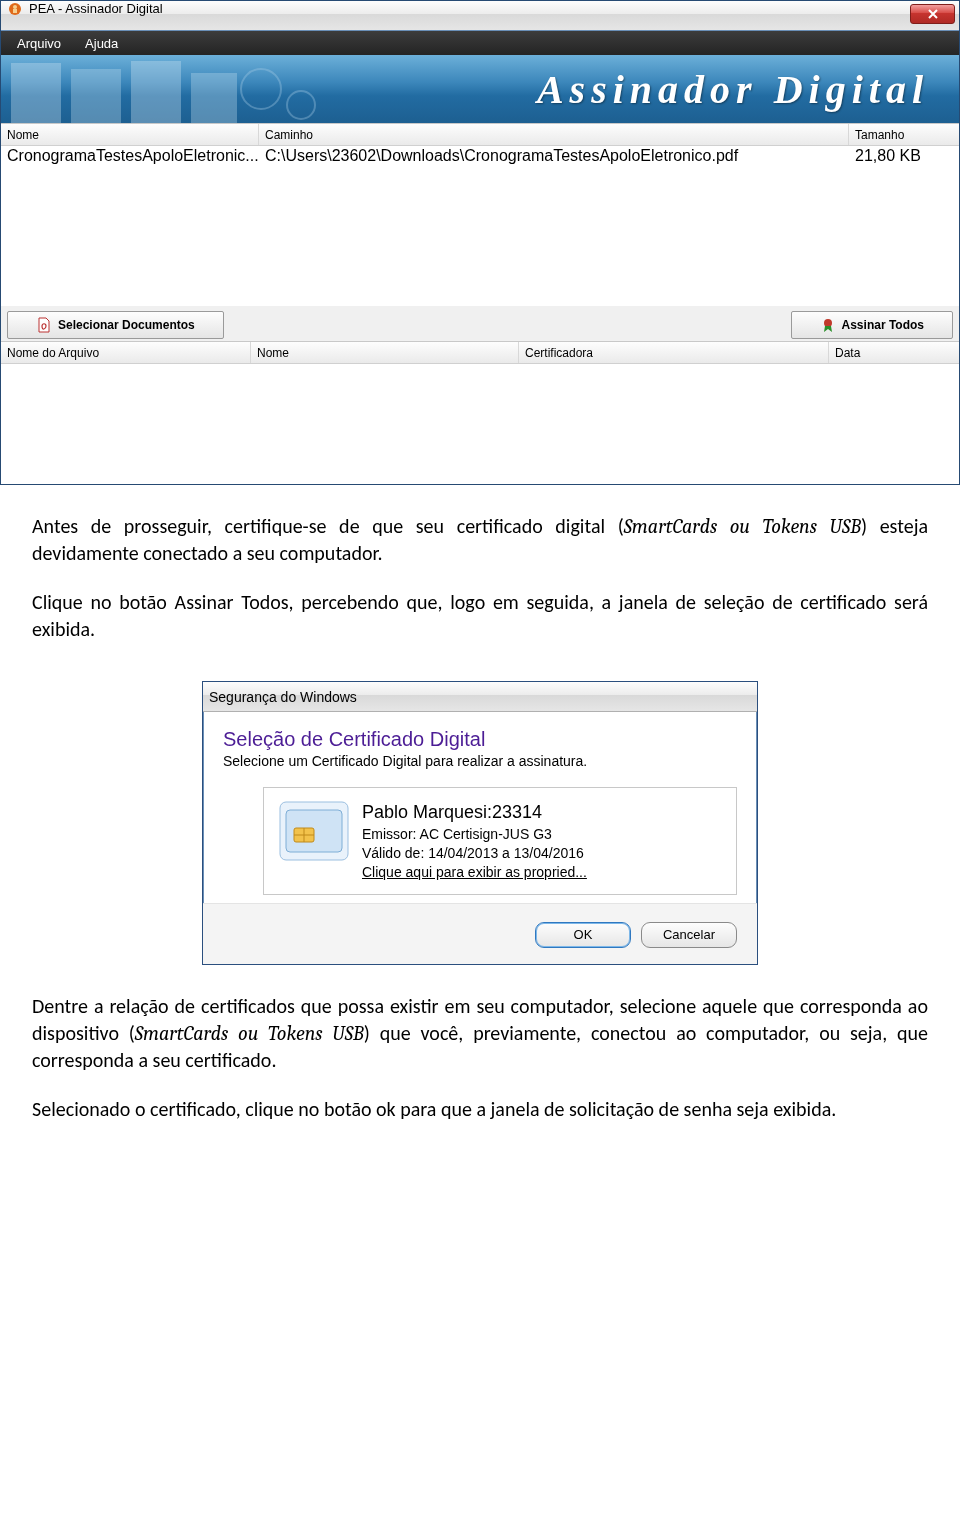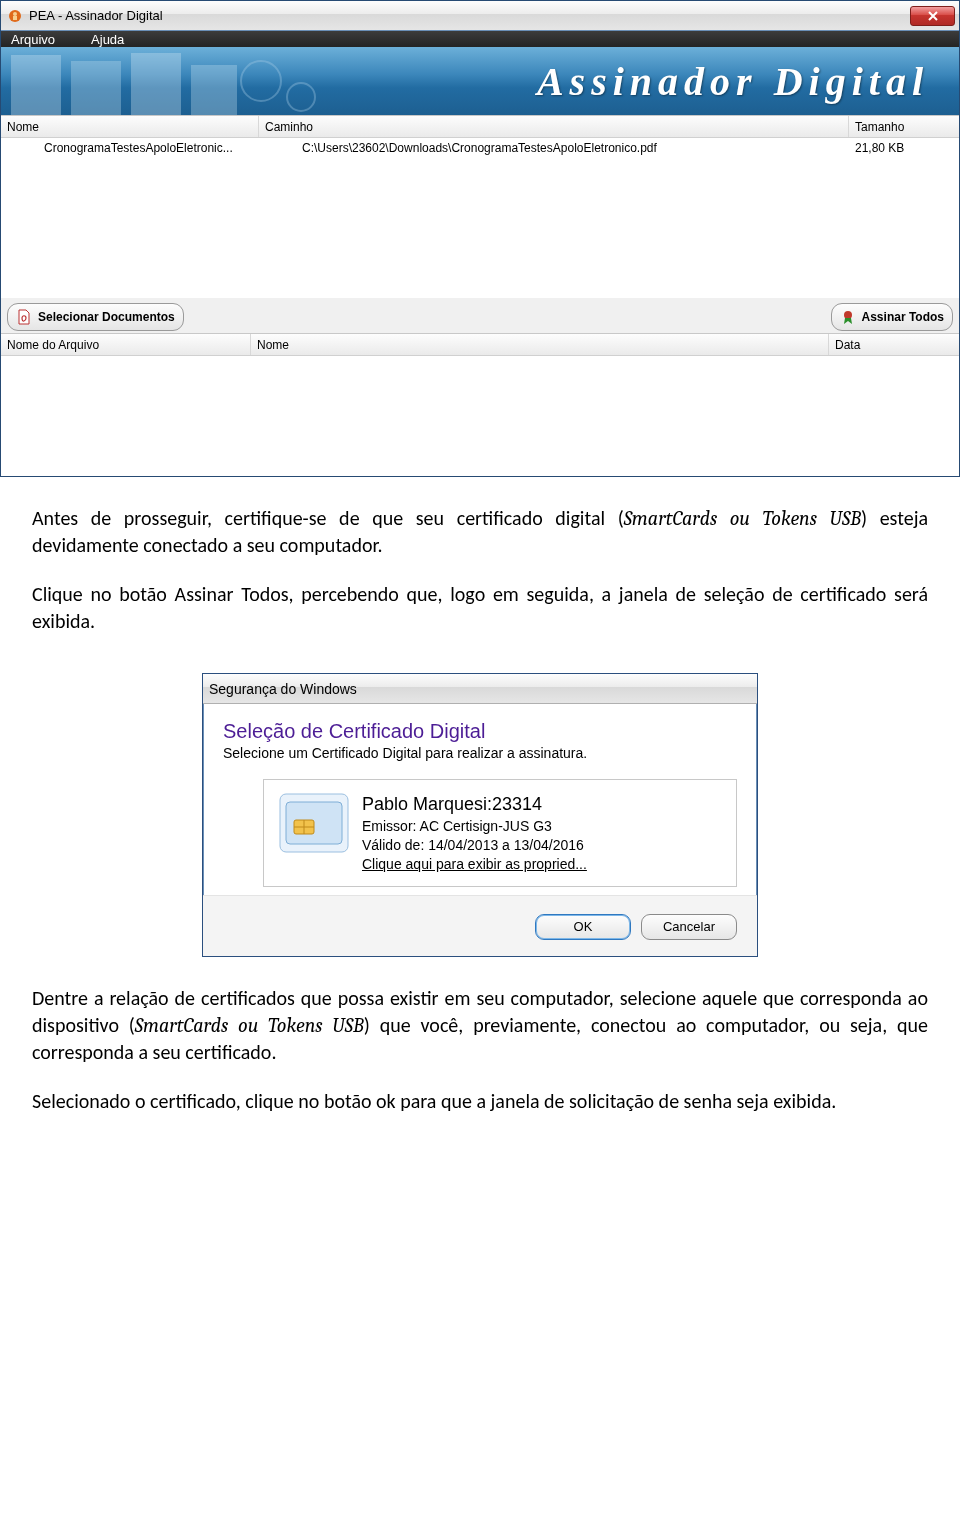--- a/index.html
+++ b/index.html
@@ -15,49 +15,48 @@
   .window {
     border: 1px solid #264a73;
     margin: 0;
     background: #f0f0f0;
   }
   .titlebar {
     height: 30px;
     background: linear-gradient(to bottom, #fdfdfd 0%, #ececec 45%, #d9d9d9 46%, #e6e6e6 100%);
     border-bottom: 1px solid #6a8fb7;
     display: flex;
-    align-items: center;
     padding: 0 0 0 6px;
     font-size: 13px;
   }
   .titlebar .app-icon {
     width: 16px; height: 16px; margin-right: 6px;
     display: inline-block;
   }
   .titlebar .title { flex: 1; font-weight: 400; }
   .titlebar .close-btn {
     width: 45px; height: 20px;
     margin: 3px 4px;
     background: linear-gradient(to bottom, #f29f9f 0%, #d84b46 45%, #c6342f 46%, #b02a25 100%);
     border: 1px solid #7f1e1a;
     border-radius: 3px;
     display: flex; align-items: center; justify-content: center;
     cursor: pointer;
   }
   .titlebar .close-btn svg { width:12px; height:12px; }
 
   .menubar {
-    height: 16px;
+    height: 24px;
     background: linear-gradient(to bottom, #3c3c3c, #242424);
     display: flex;
     align-items: center;
     color: #fff;
     font-size: 13px;
-    padding: 0 10px;
-    gap: 36px;
+    padding: 0 16px;
+    gap: 24px;
   }
   .menubar span { cursor: pointer; }
 
   .banner {
     height: 68px;
     background: linear-gradient(to bottom, #6cb0d9 0%, #3c87bb 40%, #226ca2 60%, #1d5f91 100%);
     position: relative;
     overflow: hidden;
     display: flex;
     align-items: center;
@@ -91,40 +90,39 @@
     align-items: center;
   }
   .col { padding: 0 6px; border-right: 1px solid #d8d8d8; height: 100%; display:flex; align-items:center; }
   .file-header .col:last-child, .sig-header .col:last-child { border-right: none; }
   .col-nome { width: 258px; }
   .col-caminho { flex: 1; }
   .col-tamanho { width: 110px; }
 
   .file-row {
     display: flex;
-    font-size: 12px;
+    font-size: 16px;
     height: 20px;
     align-items: flex-start;
-    padding-left: 37px;
   }
   .file-row .col { border-right: none; }
   .file-area { height: 160px; background: #fff; }
 
   .toolbar-row {
     display: flex;
     justify-content: space-between;
     padding: 5px 6px 2px 6px;
     background: #f0f0f0;
   }
   .btn {
     height: 28px;
-    padding: 0 8px;
+    padding: 0 28px;
     background: linear-gradient(#fdfdfd, #e5e5e5);
     border: 1px solid #9a9a9a;
-    border-radius: 11px;
+    border-radius: 2px;
     font-size: 12px;
     font-weight: 700;
     display: flex;
     align-items: center;
     gap: 6px;
     cursor: pointer;
   }
   .btn .ico { width: 16px; height: 16px; }
 
   .section-label {
@@ -292,20 +290,21 @@
       </span>
       <span>Assinar Todos</span>
     </button>
   </div>
 
 
   <div class="file-list">
     <div class="sig-header">
       <div class="col col-sig-file">Nome do Arquivo</div>
       <div class="col col-sig-nome">Nome</div>
+      <div class="col col-sig-cert">Certificadora</div>
       <div class="col col-sig-data">Data</div>
     </div>
     <div class="sig-area"></div>
   </div>
 
 </div>
 
 <div class="doc-text">
   <p>
     <span>Antes de prosseguir, certifique-se de que seu certificado digital (</span><em class="serif">SmartCards ou Tokens USB</em><span>) esteja devidamente conectado a seu computador.</span>

